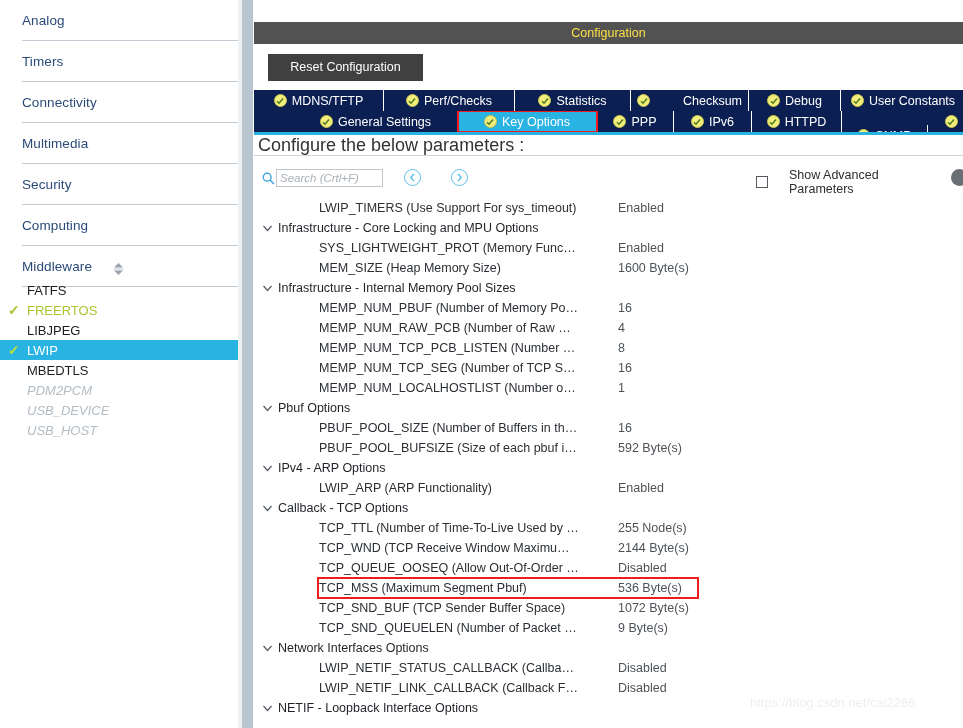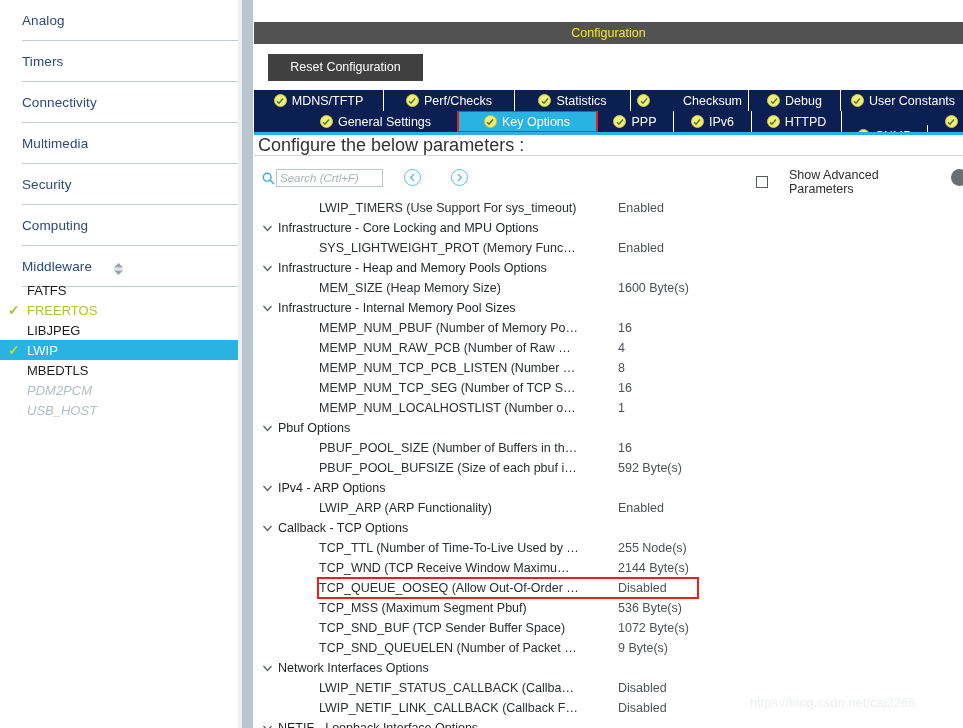--- a/index.html
+++ b/index.html
@@ -443,20 +443,23 @@
             <span class="tick">✓</span>
             <span class="mw-label">LWIP</span>
           </div>
           <div class="mw-item">
             <span class="mw-label">MBEDTLS</span>
           </div>
           <div class="mw-item dim">
             <span class="mw-label">PDM2PCM</span>
           </div>
           <div class="mw-item dim">
+            <span class="mw-label">USB_DEVICE</span>
+          </div>
+          <div class="mw-item dim">
             <span class="mw-label">USB_HOST</span>
           </div>
         </div>
     </div>
   </div>
 
   <div id="mid-scroll">
     <div id="mid-scroll-thumb"></div>
   </div>
 
@@ -613,143 +616,135 @@
             <svg width="11" height="9" viewBox="0 0 11 9">
               <polyline points="1.5,2 5.5,6.5 9.5,2" fill="none" stroke="#5a6067" stroke-width="1.3"></polyline>
             </svg>
           </span>
           <span class="grp-name">Infrastructure - Core Locking and MPU Options</span>
         </div>
         <div class="prow param">
           <span class="p-name">SYS_LIGHTWEIGHT_PROT (Memory Functions ...</span>
           <span class="p-val">Enabled</span>
         </div>
+        <div class="prow param">
+          <span class="p-name">MEM_SIZE (Heap Memory Size)</span>
+          <span class="p-val">1600 Byte(s)</span>
+        </div>
         <div class="prow group">
           <span class="grp-chev">
             <svg width="11" height="9" viewBox="0 0 11 9">
               <polyline points="1.5,2 5.5,6.5 9.5,2" fill="none" stroke="#5a6067" stroke-width="1.3"></polyline>
             </svg>
           </span>
-          <span class="grp-name">Infrastructure - Heap and Memory Pools Options</span>
-        </div>
-        <div class="prow param">
-          <span class="p-name">MEM_SIZE (Heap Memory Size)</span>
-          <span class="p-val">1600 Byte(s)</span>
+          <span class="grp-name">Infrastructure - Internal Memory Pool Sizes</span>
+        </div>
+        <div class="prow param">
+          <span class="p-name">MEMP_NUM_PBUF (Number of Memory Pool st...</span>
+          <span class="p-val">16</span>
+        </div>
+        <div class="prow param">
+          <span class="p-name">MEMP_NUM_RAW_PCB (Number of Raw Proto...</span>
+          <span class="p-val">4</span>
+        </div>
+        <div class="prow param">
+          <span class="p-name">MEMP_NUM_TCP_PCB_LISTEN (Number of Lis...</span>
+          <span class="p-val">8</span>
+        </div>
+        <div class="prow param">
+          <span class="p-name">MEMP_NUM_TCP_SEG (Number of TCP Segme...</span>
+          <span class="p-val">16</span>
+        </div>
+        <div class="prow param">
+          <span class="p-name">MEMP_NUM_LOCALHOSTLIST (Number of Host...</span>
+          <span class="p-val">1</span>
         </div>
         <div class="prow group">
           <span class="grp-chev">
             <svg width="11" height="9" viewBox="0 0 11 9">
               <polyline points="1.5,2 5.5,6.5 9.5,2" fill="none" stroke="#5a6067" stroke-width="1.3"></polyline>
             </svg>
           </span>
-          <span class="grp-name">Infrastructure - Internal Memory Pool Sizes</span>
-        </div>
-        <div class="prow param">
-          <span class="p-name">MEMP_NUM_PBUF (Number of Memory Pool st...</span>
+          <span class="grp-name">Pbuf Options</span>
+        </div>
+        <div class="prow param">
+          <span class="p-name">PBUF_POOL_SIZE (Number of Buffers in the Pb...</span>
           <span class="p-val">16</span>
         </div>
         <div class="prow param">
-          <span class="p-name">MEMP_NUM_RAW_PCB (Number of Raw Proto...</span>
-          <span class="p-val">4</span>
-        </div>
-        <div class="prow param">
-          <span class="p-name">MEMP_NUM_TCP_PCB_LISTEN (Number of Lis...</span>
-          <span class="p-val">8</span>
-        </div>
-        <div class="prow param">
-          <span class="p-name">MEMP_NUM_TCP_SEG (Number of TCP Segme...</span>
-          <span class="p-val">16</span>
-        </div>
-        <div class="prow param">
-          <span class="p-name">MEMP_NUM_LOCALHOSTLIST (Number of Host...</span>
-          <span class="p-val">1</span>
+          <span class="p-name">PBUF_POOL_BUFSIZE (Size of each pbuf in the...</span>
+          <span class="p-val">592 Byte(s)</span>
         </div>
         <div class="prow group">
           <span class="grp-chev">
             <svg width="11" height="9" viewBox="0 0 11 9">
               <polyline points="1.5,2 5.5,6.5 9.5,2" fill="none" stroke="#5a6067" stroke-width="1.3"></polyline>
             </svg>
           </span>
-          <span class="grp-name">Pbuf Options</span>
-        </div>
-        <div class="prow param">
-          <span class="p-name">PBUF_POOL_SIZE (Number of Buffers in the Pb...</span>
-          <span class="p-val">16</span>
-        </div>
-        <div class="prow param">
-          <span class="p-name">PBUF_POOL_BUFSIZE (Size of each pbuf in the...</span>
-          <span class="p-val">592 Byte(s)</span>
+          <span class="grp-name">IPv4 - ARP Options</span>
+        </div>
+        <div class="prow param">
+          <span class="p-name">LWIP_ARP (ARP Functionality)</span>
+          <span class="p-val">Enabled</span>
         </div>
         <div class="prow group">
           <span class="grp-chev">
             <svg width="11" height="9" viewBox="0 0 11 9">
               <polyline points="1.5,2 5.5,6.5 9.5,2" fill="none" stroke="#5a6067" stroke-width="1.3"></polyline>
             </svg>
           </span>
-          <span class="grp-name">IPv4 - ARP Options</span>
-        </div>
-        <div class="prow param">
-          <span class="p-name">LWIP_ARP (ARP Functionality)</span>
-          <span class="p-val">Enabled</span>
+          <span class="grp-name">Callback - TCP Options</span>
+        </div>
+        <div class="prow param">
+          <span class="p-name">TCP_TTL (Number of Time-To-Live Used by TCP ...</span>
+          <span class="p-val">255 Node(s)</span>
+        </div>
+        <div class="prow param">
+          <span class="p-name">TCP_WND (TCP Receive Window Maximum Size)</span>
+          <span class="p-val">2144 Byte(s)</span>
+        </div>
+        <div id="boxed-frame" style="top: 379px;"></div>
+        <div class="prow param">
+          <span class="p-name">TCP_QUEUE_OOSEQ (Allow Out-Of-Order Inco...</span>
+          <span class="p-val">Disabled</span>
+        </div>
+        <div class="prow param">
+          <span class="p-name">TCP_MSS (Maximum Segment Pbuf)</span>
+          <span class="p-val">536 Byte(s)</span>
+        </div>
+        <div class="prow param">
+          <span class="p-name">TCP_SND_BUF (TCP Sender Buffer Space)</span>
+          <span class="p-val">1072 Byte(s)</span>
+        </div>
+        <div class="prow param">
+          <span class="p-name">TCP_SND_QUEUELEN (Number of Packet Buffe...</span>
+          <span class="p-val">9 Byte(s)</span>
         </div>
         <div class="prow group">
           <span class="grp-chev">
             <svg width="11" height="9" viewBox="0 0 11 9">
               <polyline points="1.5,2 5.5,6.5 9.5,2" fill="none" stroke="#5a6067" stroke-width="1.3"></polyline>
             </svg>
           </span>
-          <span class="grp-name">Callback - TCP Options</span>
-        </div>
-        <div class="prow param">
-          <span class="p-name">TCP_TTL (Number of Time-To-Live Used by TCP ...</span>
-          <span class="p-val">255 Node(s)</span>
-        </div>
-        <div class="prow param">
-          <span class="p-name">TCP_WND (TCP Receive Window Maximum Size)</span>
-          <span class="p-val">2144 Byte(s)</span>
-        </div>
-        <div id="boxed-frame" style="top: 379px;"></div>
-        <div class="prow param">
-          <span class="p-name">TCP_QUEUE_OOSEQ (Allow Out-Of-Order Inco...</span>
+          <span class="grp-name">Network Interfaces Options</span>
+        </div>
+        <div class="prow param">
+          <span class="p-name">LWIP_NETIF_STATUS_CALLBACK (Callback Fu...</span>
           <span class="p-val">Disabled</span>
         </div>
         <div class="prow param">
-          <span class="p-name">TCP_MSS (Maximum Segment Pbuf)</span>
-          <span class="p-val">536 Byte(s)</span>
-        </div>
-        <div class="prow param">
-          <span class="p-name">TCP_SND_BUF (TCP Sender Buffer Space)</span>
-          <span class="p-val">1072 Byte(s)</span>
-        </div>
-        <div class="prow param">
-          <span class="p-name">TCP_SND_QUEUELEN (Number of Packet Buffe...</span>
-          <span class="p-val">9 Byte(s)</span>
+          <span class="p-name">LWIP_NETIF_LINK_CALLBACK (Callback Functi...</span>
+          <span class="p-val">Disabled</span>
         </div>
         <div class="prow group">
           <span class="grp-chev">
             <svg width="11" height="9" viewBox="0 0 11 9">
               <polyline points="1.5,2 5.5,6.5 9.5,2" fill="none" stroke="#5a6067" stroke-width="1.3"></polyline>
             </svg>
           </span>
-          <span class="grp-name">Network Interfaces Options</span>
-        </div>
-        <div class="prow param">
-          <span class="p-name">LWIP_NETIF_STATUS_CALLBACK (Callback Fu...</span>
-          <span class="p-val">Disabled</span>
-        </div>
-        <div class="prow param">
-          <span class="p-name">LWIP_NETIF_LINK_CALLBACK (Callback Functi...</span>
-          <span class="p-val">Disabled</span>
-        </div>
-        <div class="prow group">
-          <span class="grp-chev">
-            <svg width="11" height="9" viewBox="0 0 11 9">
-              <polyline points="1.5,2 5.5,6.5 9.5,2" fill="none" stroke="#5a6067" stroke-width="1.3"></polyline>
-            </svg>
-          </span>
           <span class="grp-name">NETIF - Loopback Interface Options</span>
         </div>
       </div>
 
   </div>
 
   <div id="watermark">https://blog.csdn.net/cai2266</div>
 </div>
 
 </body></html>

